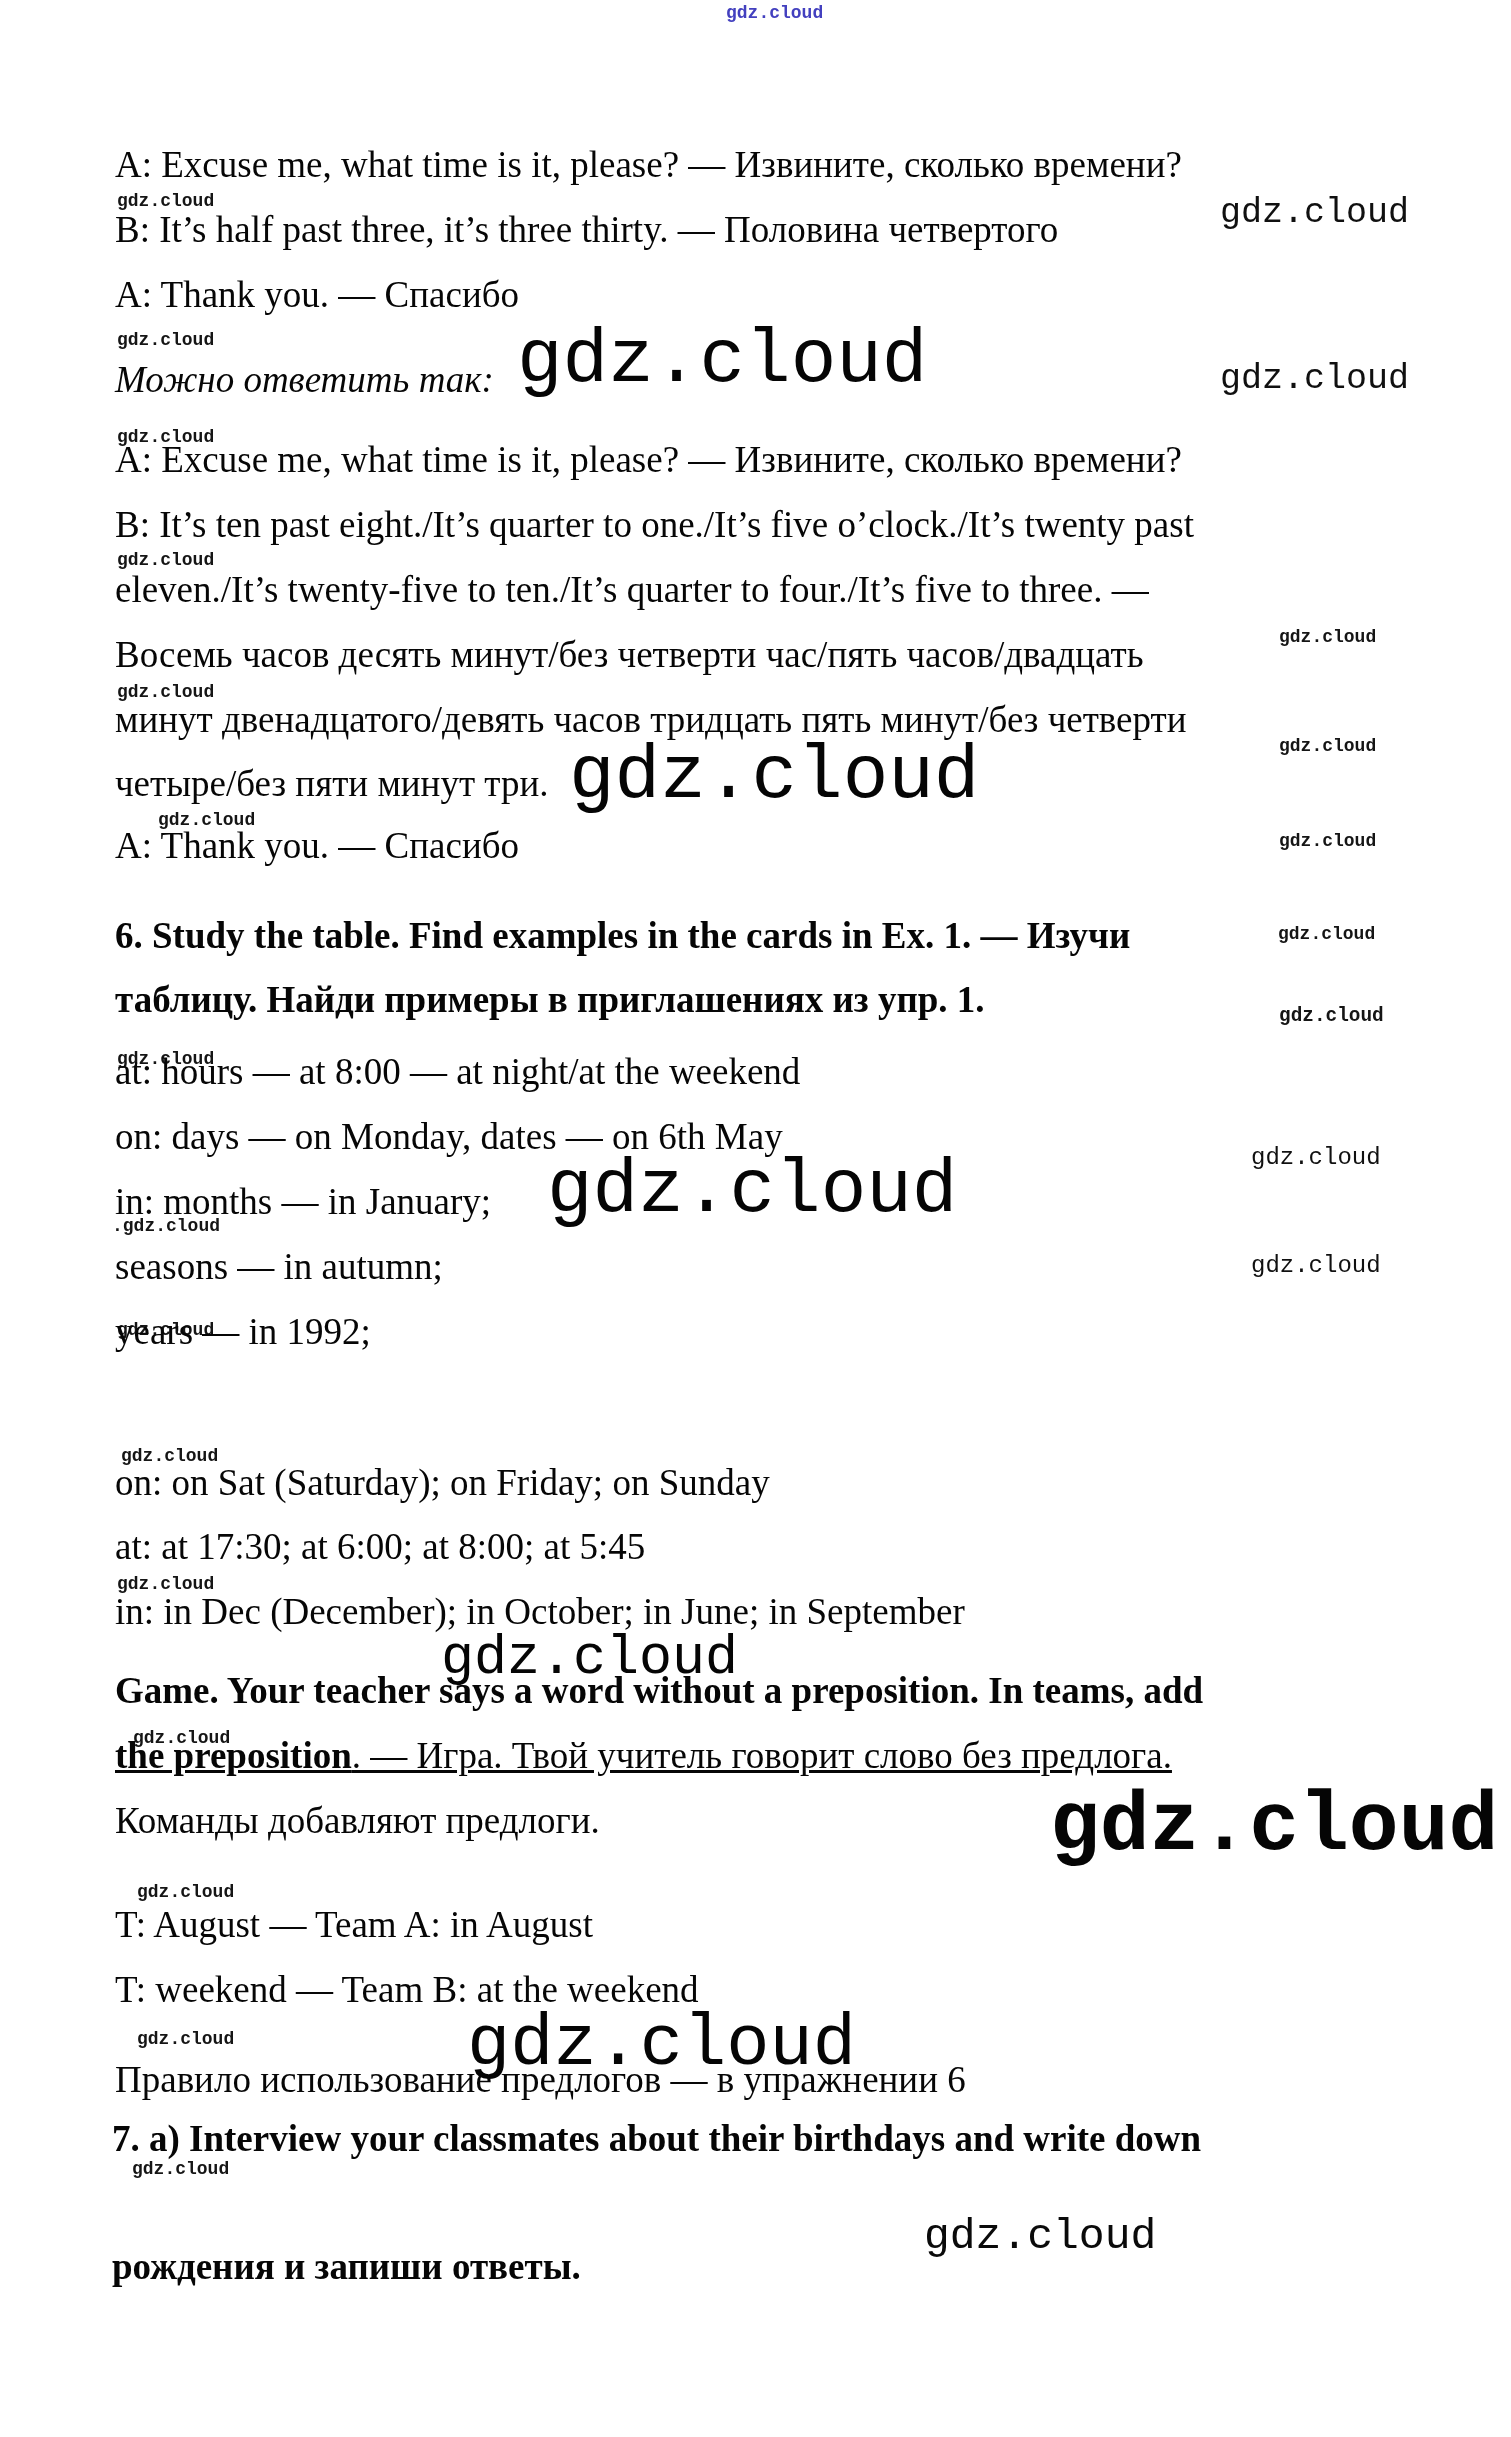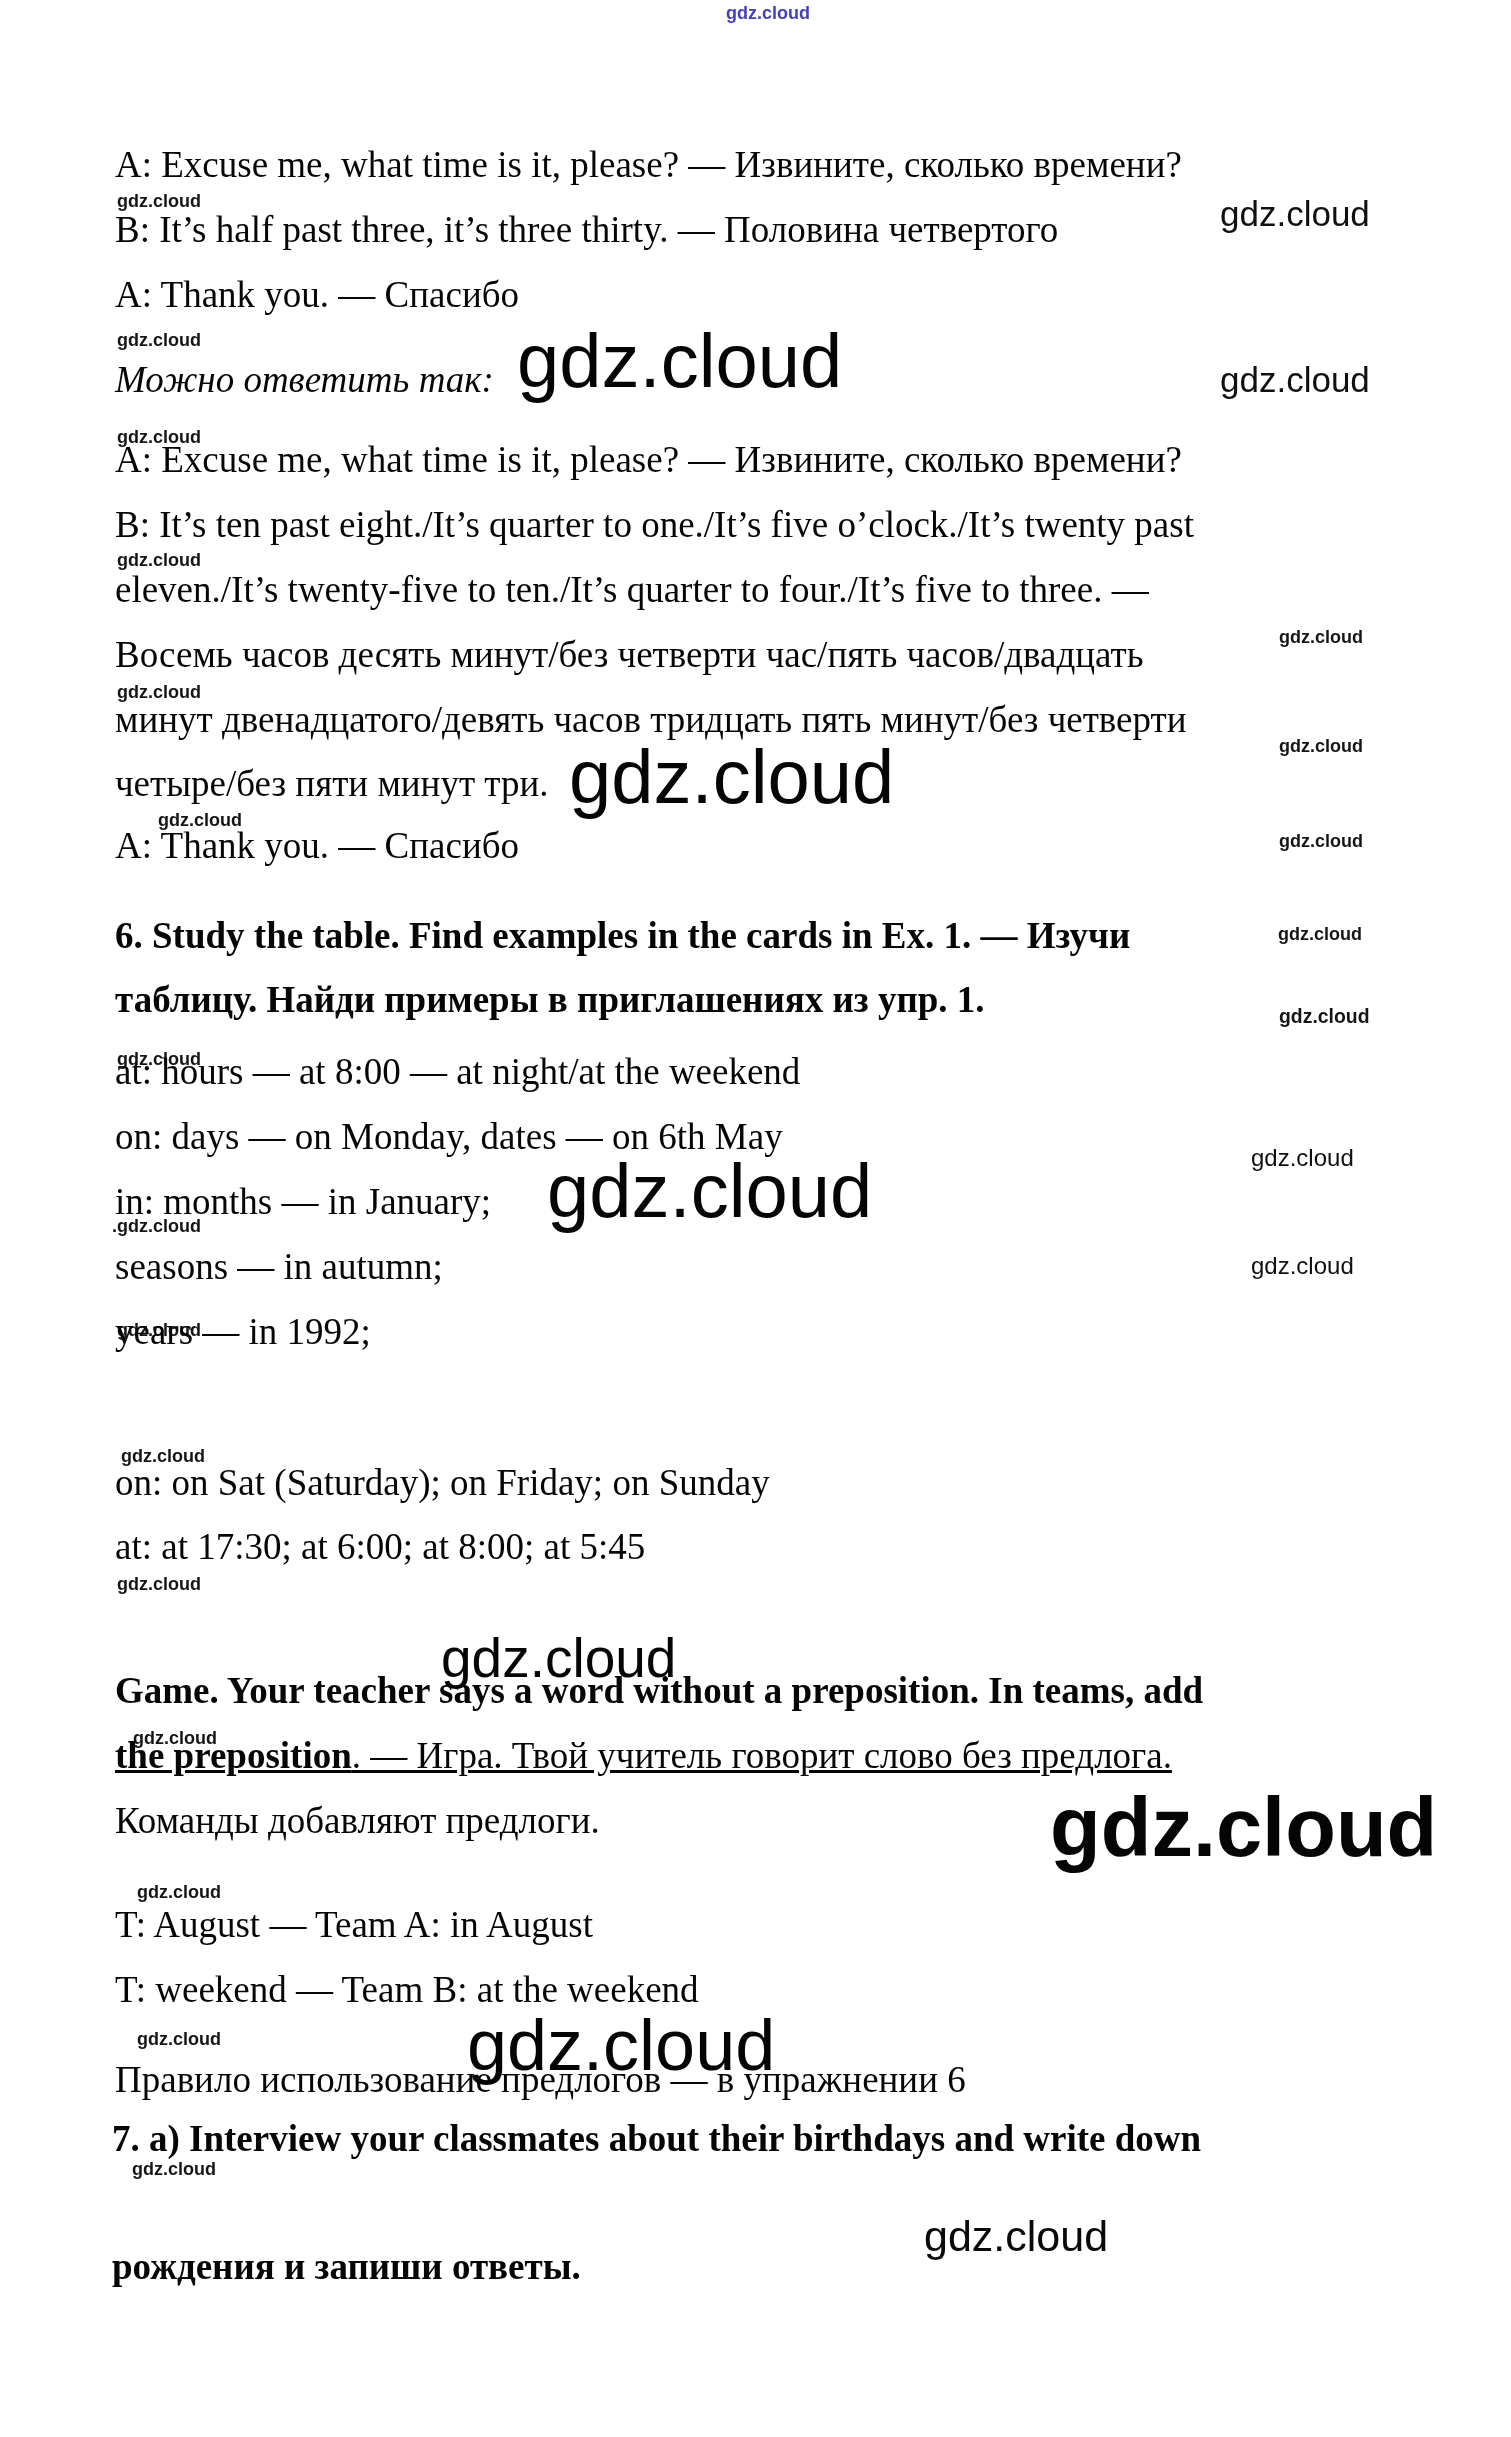--- a/index.html
+++ b/index.html
@@ -20,21 +20,21 @@
     white-space:nowrap;
     letter-spacing:0px;
     color:#060606;
   }
   .ln.b{font-weight:700;}
   .ln.i{font-style:italic;}
   .ln .bseg{font-weight:700;}
   
   .wm{
     position:absolute;
-    font-family:Liberation Sans, sans-serif;
+    font-family:Liberation Mono, monospace;
     line-height:1;
     white-space:nowrap;
     color:#101010;
   }
   .wm-top{color:#4340bf;font-weight:700;font-size:18px;}
   .wm-sm{font-size:18px;font-weight:700;color:#151515;}
   .wm-md{font-size:24px;font-weight:400;color:#101010;}
   .wm-r{font-size:35px;font-weight:400;color:#101010;}
   .wm-big{font-size:76px;font-weight:400;color:#050505;}
   .wm-big2{font-size:55px;font-weight:400;color:#050505;}
@@ -88,20 +88,21 @@
   <span class="wm wm-big" style="left:547px;top:1153px;">gdz.cloud</span>
   <div class="ln" style="top:1248px;">seasons — in autumn;</div>
   <span class="wm wm-sm" style="left:117px;top:1321px;">gdz.cloud</span>
   <div class="ln" style="top:1313px;">years — in 1992;</div>
   <span class="wm wm-md" style="left:1251px;top:1254px;">gdz.cloud</span>
 
   <span class="wm wm-sm" style="left:121px;top:1447px;">gdz.cloud</span>
   <div class="ln" style="top:1464px;">on: on Sat (Saturday); on Friday; on Sunday</div>
   <div class="ln" style="top:1528px;">at: at 17:30; at 6:00; at 8:00; at 5:45</div>
   <span class="wm wm-sm" style="left:117px;top:1575px;">gdz.cloud</span>
+  <div class="ln" style="top:1593px;">in: in Dec (December); in October; in June; in September</div>
   <span class="wm wm-big2" style="left:441px;top:1631px;">gdz.cloud</span>
 
   <div class="ln b" style="top:1672px;">Game. Your teacher says a word without a preposition. In teams, add</div>
   <span class="wm wm-sm" style="left:133px;top:1729px;">gdz.cloud</span>
   <div class="ln" style="top:1737px;text-decoration:underline;">
     <span class="bseg">the preposition</span><span>. — Игра. Твой учитель говорит слово без предлога.</span>
   </div>
   <div class="ln" style="top:1802px;">Команды добавляют предлоги.</div>
   <span class="wm wm-huge" style="left:1050px;top:1786px;">gdz.cloud</span>
   <span class="wm wm-sm" style="left:137px;top:1883px;">gdz.cloud</span>

